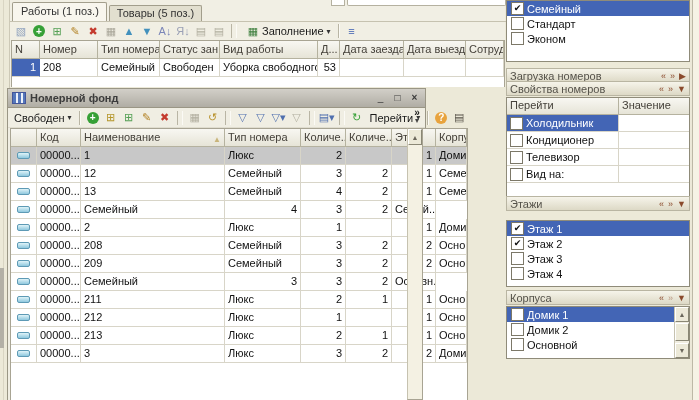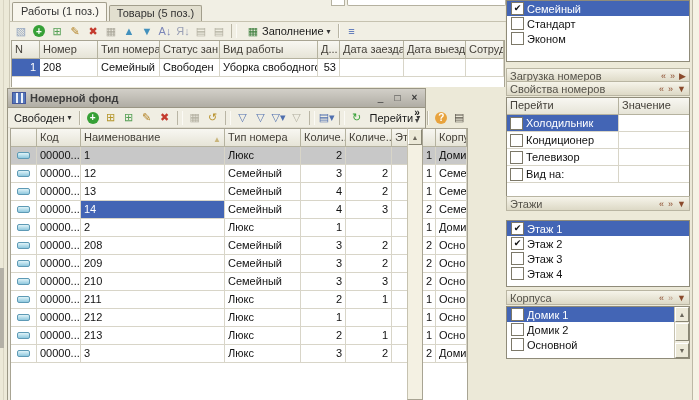--- a/index.html
+++ b/index.html
@@ -341,21 +341,20 @@
           <div class="td num">2</div>
           <div class="td num">1</div>
           <div class="td">Семей...</div>
         </div>
 
         <div class="tr midrow mrow">
           <div class="td pillwrap">
             <span class="pill"></span>
           </div>
           <div class="td">00000...</div>
-          <div class="td name sel">14</div>
           <div class="td">Семейный</div>
           <div class="td num">4</div>
           <div class="td num">3</div>
           <div class="td num">2</div>
           <div class="td">Семей...</div>
         </div>
 
         <div class="tr midrow mrow">
           <div class="td pillwrap">
             <span class="pill"></span>
@@ -393,21 +392,20 @@
           <div class="td num">2</div>
           <div class="td num">2</div>
           <div class="td">Основн...</div>
         </div>
 
         <div class="tr midrow mrow">
           <div class="td pillwrap">
             <span class="pill"></span>
           </div>
           <div class="td">00000...</div>
-          <div class="td name">210</div>
           <div class="td">Семейный</div>
           <div class="td num">3</div>
           <div class="td num">3</div>
           <div class="td num">2</div>
           <div class="td">Основн...</div>
         </div>
 
         <div class="tr midrow mrow">
           <div class="td pillwrap">
             <span class="pill"></span>

